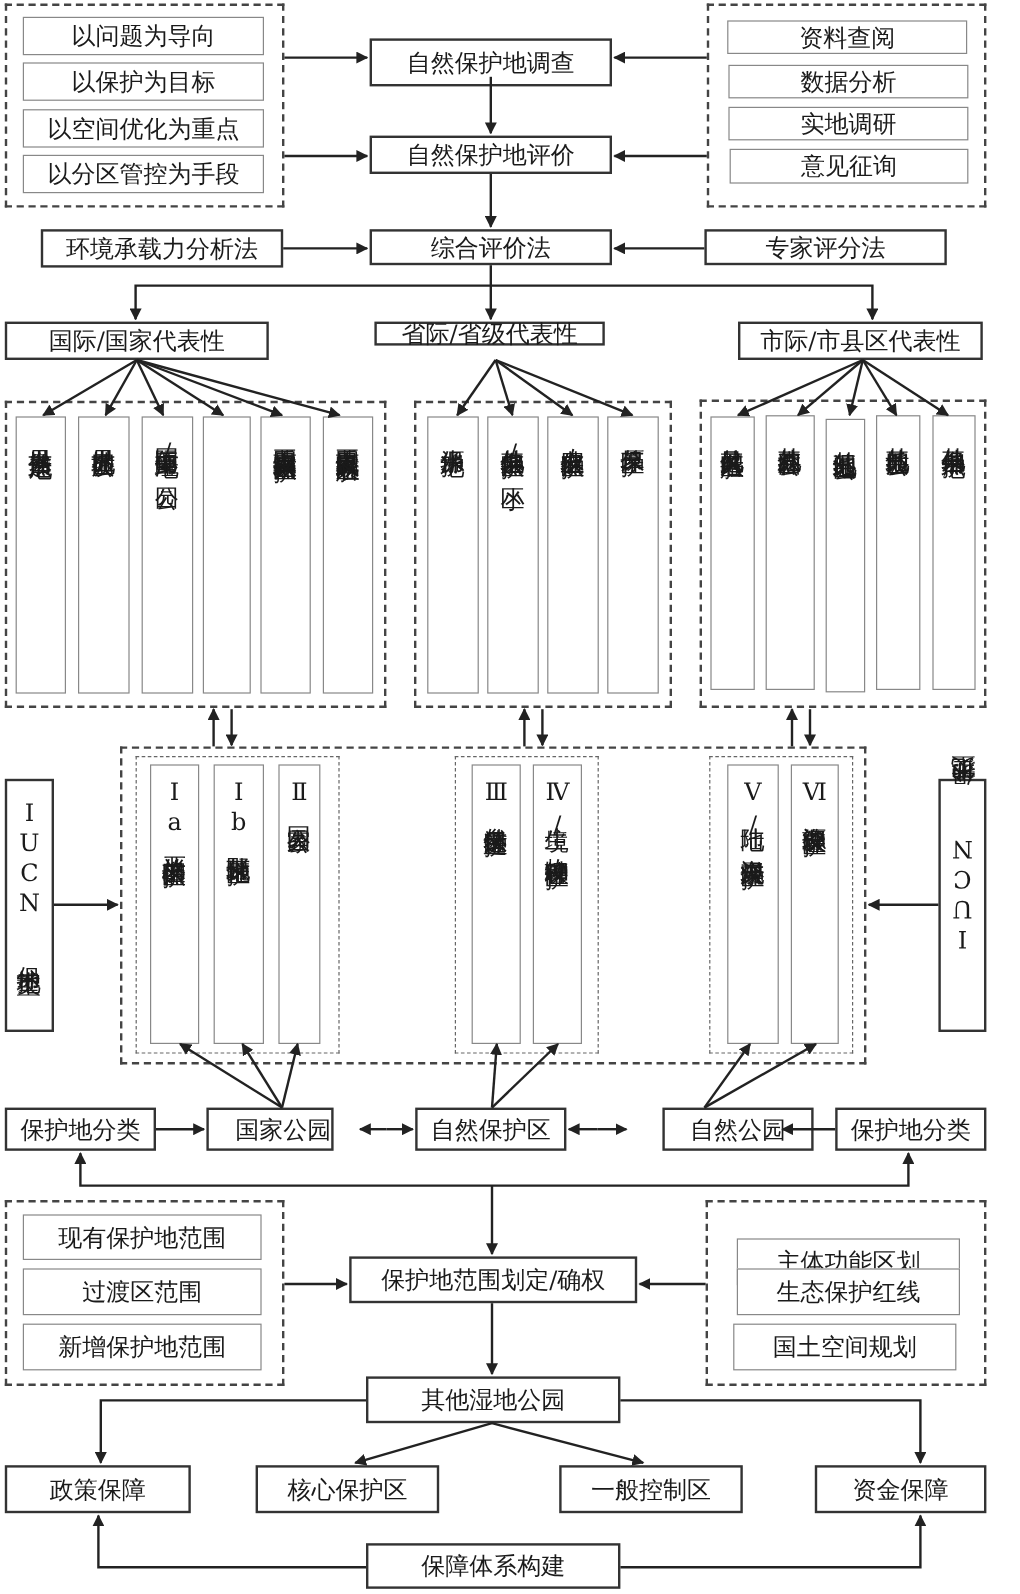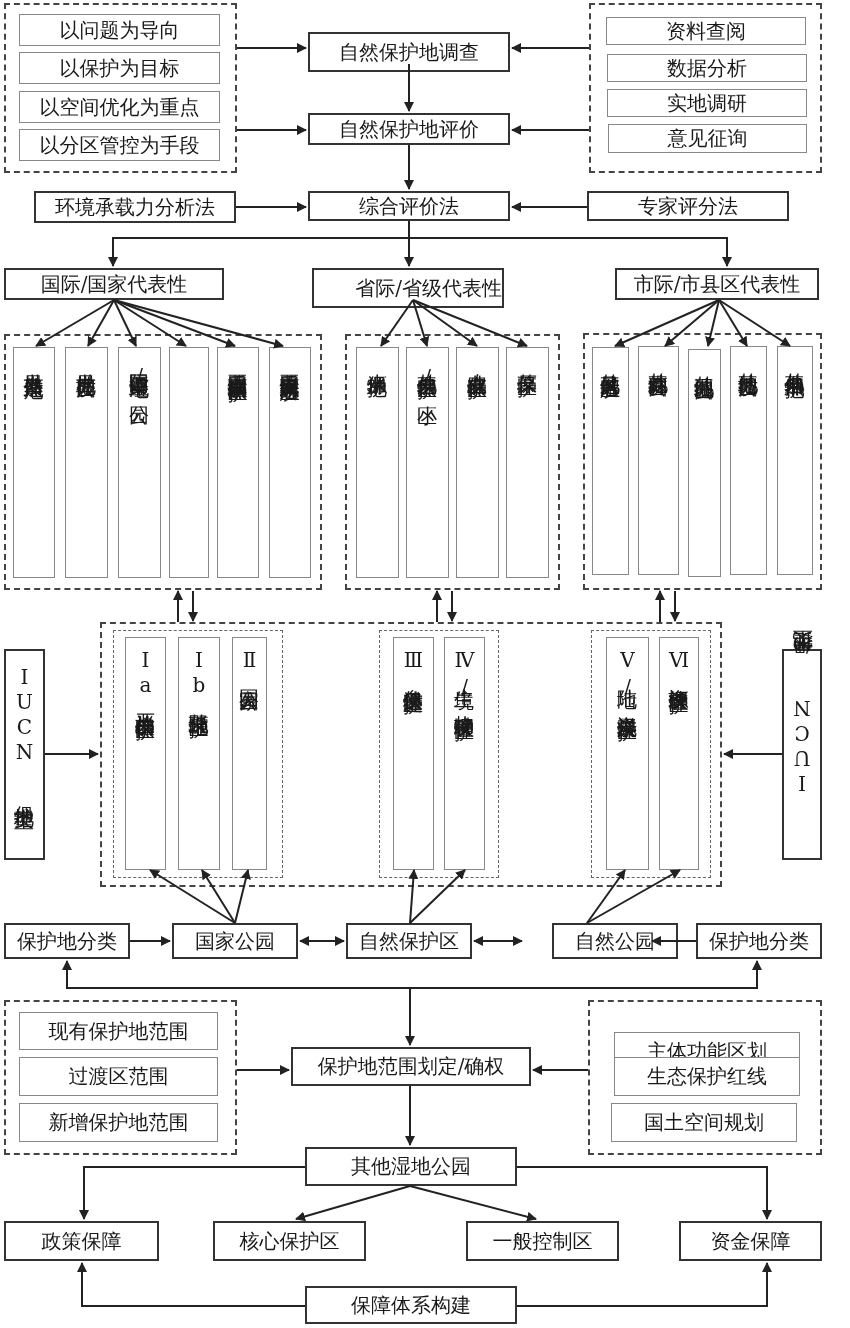--- a/index.html
+++ b/index.html
@@ -61,21 +61,21 @@
 <div class="box thick" style="left:34px;top:191px;width:202px;height:32px;">
     <span>环境承载力分析法</span>
   </div>
 <div class="box thick" style="left:587px;top:191px;width:202px;height:30px;">
     <span>专家评分法</span>
   </div>
 
 <div class="box thick" style="left:4px;top:268px;width:220px;height:32px;">
     <span>国际/国家代表性</span>
   </div>
-<div class="box thick" style="left:312px;top:268px;width:192px;height:40px;justify-content:flex-end;">
+<div class="box thick" style="left:312px;top:268px;width:192px;height:20px;">
     <span>省际/省级代表性</span>
   </div>
 <div class="box thick" style="left:615px;top:268px;width:204px;height:32px;">
     <span>市际/市县区代表性</span>
   </div>
 
 <div class="dash" style="left:4px;top:334px;width:318px;height:256px;"></div>
 <div class="vbox" style="left:13px;top:347px;width:42px;height:231px;">
     <span class="vtext">世界自然遗产地</span>
   </div>
@@ -156,21 +156,21 @@
 <div class="vthick" style="left:4px;top:649px;width:41px;height:211px;">
     <span class="vtext">IUCN 保护地类型</span>
   </div>
 <div class="vthick" style="left:782px;top:649px;width:40px;height:211px;">
     <span class="vtext" style="transform:rotate(180deg);">IUCN 保护地类型</span>
   </div>
 
 <div class="box thick" style="left:4px;top:923px;width:126px;height:36px;">
     <span>保护地分类</span>
   </div>
-<div class="box thick" style="left:172px;top:923px;width:126px;height:36px;">
+<div class="box thick" style="left:172px;top:923px;width:106px;height:36px;justify-content:flex-end;">
     <span>国家公园</span>
   </div>
 <div class="box thick" style="left:346px;top:923px;width:126px;height:36px;">
     <span>自然保护区</span>
   </div>
 <div class="box thick" style="left:524px;top:923px;width:126px;height:36px;margin-left:28px;">
     <span>自然公园</span>
   </div>
 <div class="box thick" style="left:696px;top:923px;width:126px;height:36px;">
     <span>保护地分类</span>

